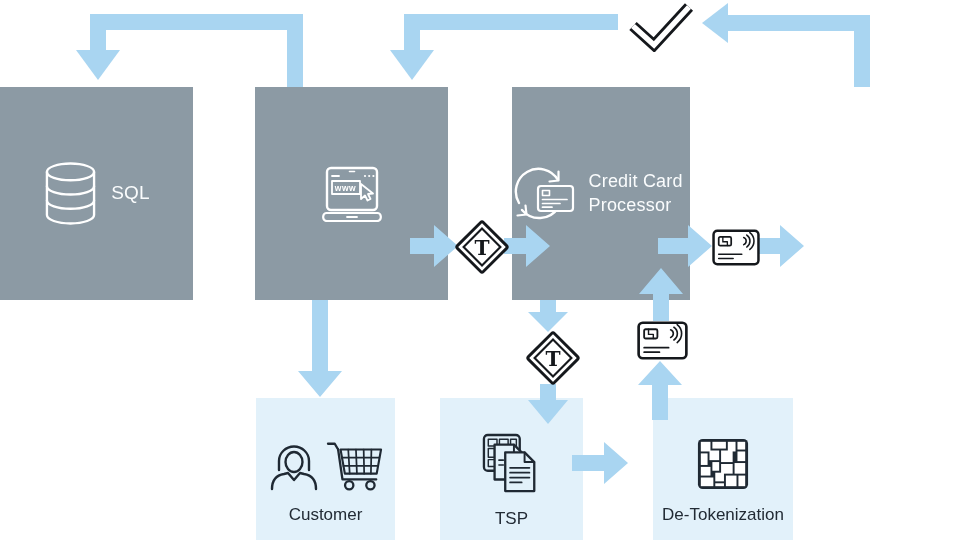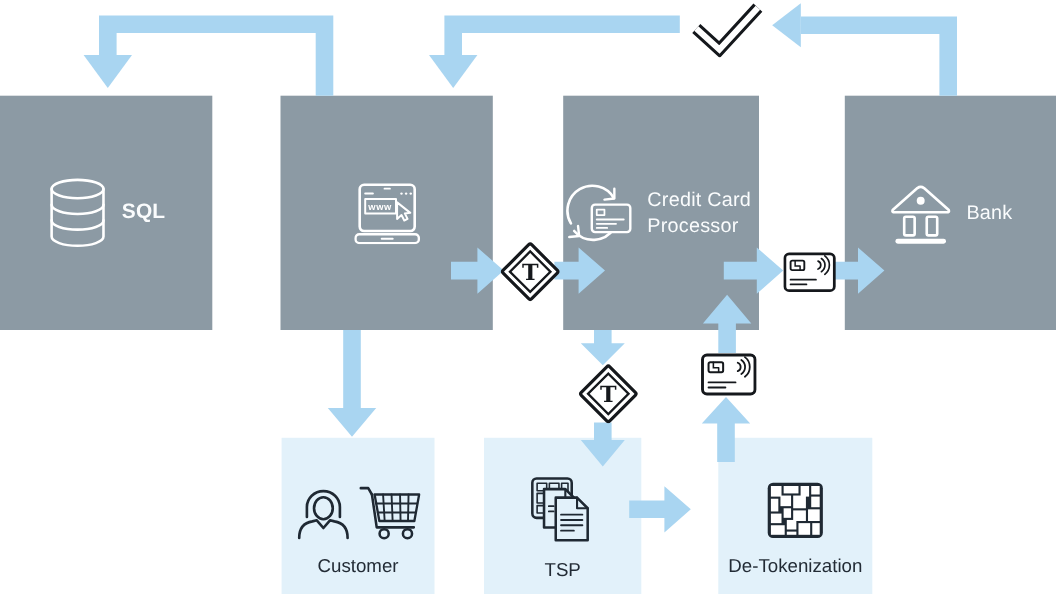--- a/index.html
+++ b/index.html
@@ -26,21 +26,21 @@
 
   <div class="node gray" style="left:0;width:193px;">
     <svg width="55" height="65" viewBox="0 0 56 66">
       <g class="wicon" stroke-width="2.6">
         <ellipse cx="28" cy="11" rx="24" ry="8.5"></ellipse>
         <path d="M4 11 V55 A24 8.5 0 0 0 52 55 V11"></path>
         <path d="M4 25.5 A24 8.5 0 0 0 52 25.5"></path>
         <path d="M4 40 A24 8.5 0 0 0 52 40"></path>
       </g>
     </svg>
-    <div class="lbl" style="font-size:19px;font-weight:bold;">SQL</div>
+    <div class="lbl" style="font-size:19px;">SQL</div>
   </div>
 
   <div class="node gray" style="left:255px;width:193px;align-items:center;">
     <svg width="60" height="56" viewBox="0 0 60 56">
       <g class="wicon">
         <rect x="5" y="2" width="50" height="42" rx="4"></rect>
         <path d="M27.5 5.5 H32.5" stroke-width="1.6"></path>
         <path d="M10 10 H17" stroke-width="1.8"></path>
         <circle cx="43" cy="10" r="1.1" fill="#fff" stroke="none"></circle>
         <circle cx="47.2" cy="10" r="1.1" fill="#fff" stroke="none"></circle>
@@ -64,32 +64,20 @@
         <rect x="24" y="20" width="35" height="25" rx="3" fill="var(--node-gray,#8C9AA4)" stroke-width="2.2"></rect>
         <rect x="28.5" y="24.5" width="7" height="5" stroke-width="1.6"></rect>
         <path d="M28.5 33.5 H53" stroke-width="1.7"></path>
         <path d="M28.5 37.5 H46" stroke-width="1.7"></path>
         <path d="M28.5 41.2 H38" stroke-width="1.7"></path>
       </g>
     </svg>
     <div class="lbl" style="width:100px;">Credit Card Processor</div>
   </div>
 
-  <div class="node gray" style="left:768px;width:192px;">
-    <svg width="58" height="56" viewBox="0 0 58 56">
-      <g class="wicon">
-        <path d="M3.5 25 L26 5 Q29 2.8 32 5 L54.5 25 Q55.5 27 52.5 27 L5.5 27 Q2.5 27 3.5 25 Z"></path>
-        <circle cx="29" cy="16.5" r="3.6" fill="#fff" stroke="none"></circle>
-        <rect x="14" y="31" width="9.5" height="17" rx="1.5"></rect>
-        <rect x="34.5" y="31" width="9.5" height="17" rx="1.5"></rect>
-        <rect x="6" y="51" width="46" height="4.5" rx="2.2" fill="#fff" stroke="none"></rect>
-      </g>
-    </svg>
-    <div class="lbl">Bank</div>
-  </div>
 
   <div class="node light" style="left:256px;width:139px;">
     <div style="display:flex;align-items:flex-end;gap:6px;">
       <svg width="52" height="52" viewBox="0 0 52 52">
         <g class="dicon">
           <path d="M11 31 V22 A15 14.5 0 0 1 41 22 V31"></path>
           <ellipse cx="26" cy="23" rx="8.5" ry="10"></ellipse>
           <path d="M4 50 Q4 37 16 35 L20 34 L26 41 L32 34 L36 35 Q48 37 48 50"></path>
         </g>
       </svg>

